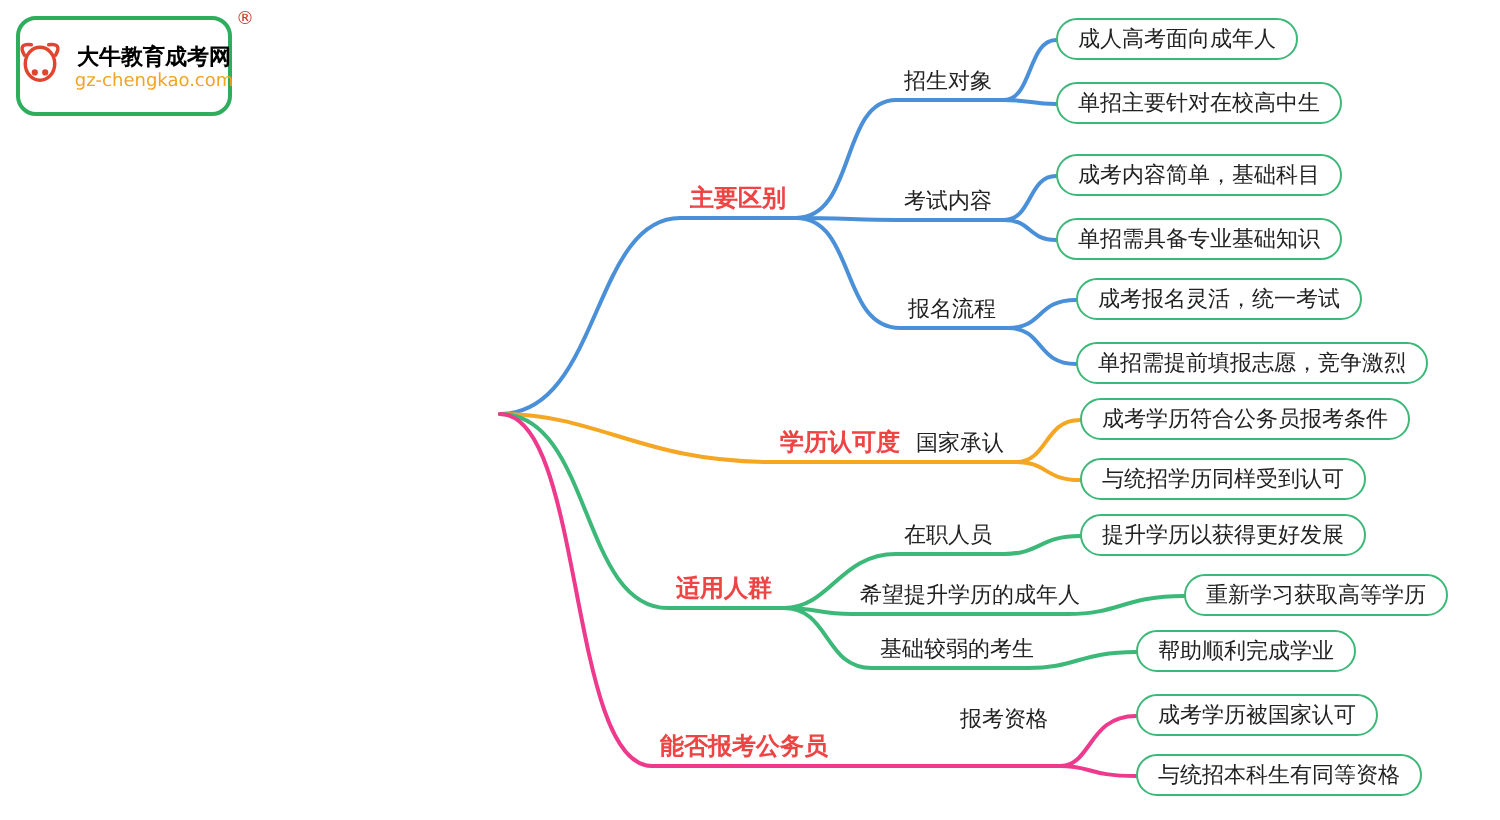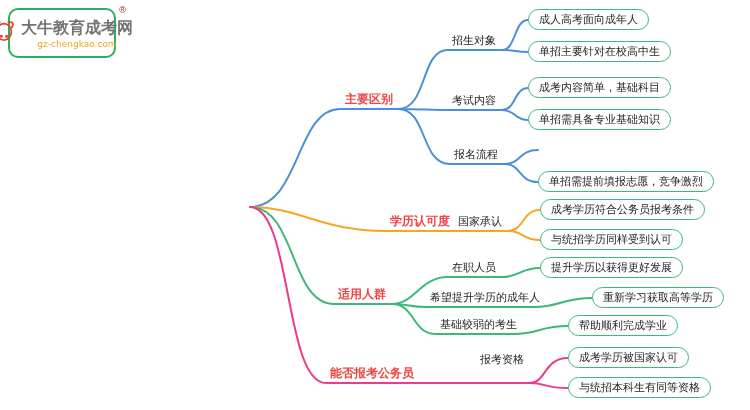--- a/index.html
+++ b/index.html
@@ -23,21 +23,21 @@
     position:absolute;font-size:11px;color:#222;background:#fff;
     border:1.5px solid #3cb878;border-radius:11px;padding:2px 10px;
     white-space:nowrap;line-height:15px;box-sizing:border-box;
   }
   .logo{
     position:absolute;left:8px;top:8px;width:108px;height:50px;
     border:2px solid #2ead5c;border-radius:10px;background:#fff;
     display:flex;align-items:center;justify-content:center;gap:4px;box-sizing:border-box;
   }
   .logo-col{display:flex;flex-direction:column;align-items:center;}
-  .logo-title{font-size:16px;font-weight:bold;color:#737373;white-space:nowrap;}
+  .logo-title{font-size:11px;font-weight:bold;color:#000000;white-space:nowrap;}
   .logo-url{font-size:9px;color:#f0a325;white-space:nowrap;}
   .reg-mark{position:absolute;left:118px;top:5px;font-size:9px;color:#d0342c;}
 </style>
 </head>
 <body>
 
 <div class="canvas">
 
   <svg class="connectors" viewBox="0 0 750 410">
 
@@ -106,20 +106,21 @@
   <div class="child-label" style="left:458px;top:215px;">国家承认</div>
   <div class="child-label" style="left:452px;top:261px;">在职人员</div>
   <div class="child-label" style="left:430px;top:291px;">希望提升学历的成年人</div>
   <div class="child-label" style="left:440px;top:318px;">基础较弱的考生</div>
   <div class="child-label" style="left:480px;top:353px;">报考资格</div>
 
   <div class="leaf" style="left:528px;top:9px;">成人高考面向成年人</div>
   <div class="leaf" style="left:528px;top:41px;">单招主要针对在校高中生</div>
   <div class="leaf" style="left:528px;top:109px;">单招需具备专业基础知识</div>
   <div class="leaf" style="left:528px;top:77px;">成考内容简单，基础科目</div>
+  <div class="leaf" style="left:538px;top:139px;">成考报名灵活，统一考试</div>
   <div class="leaf" style="left:538px;top:171px;">单招需提前填报志愿，竞争激烈</div>
   <div class="leaf" style="left:540px;top:229px;">与统招学历同样受到认可</div>
   <div class="leaf" style="left:540px;top:199px;">成考学历符合公务员报考条件</div>
   <div class="leaf" style="left:540px;top:257px;">提升学历以获得更好发展</div>
   <div class="leaf" style="left:592px;top:287px;">重新学习获取高等学历</div>
   <div class="leaf" style="left:568px;top:315px;">帮助顺利完成学业</div>
   <div class="leaf" style="left:568px;top:347px;">成考学历被国家认可</div>
   <div class="leaf" style="left:568px;top:377px;">与统招本科生有同等资格</div>
 
 </div>

